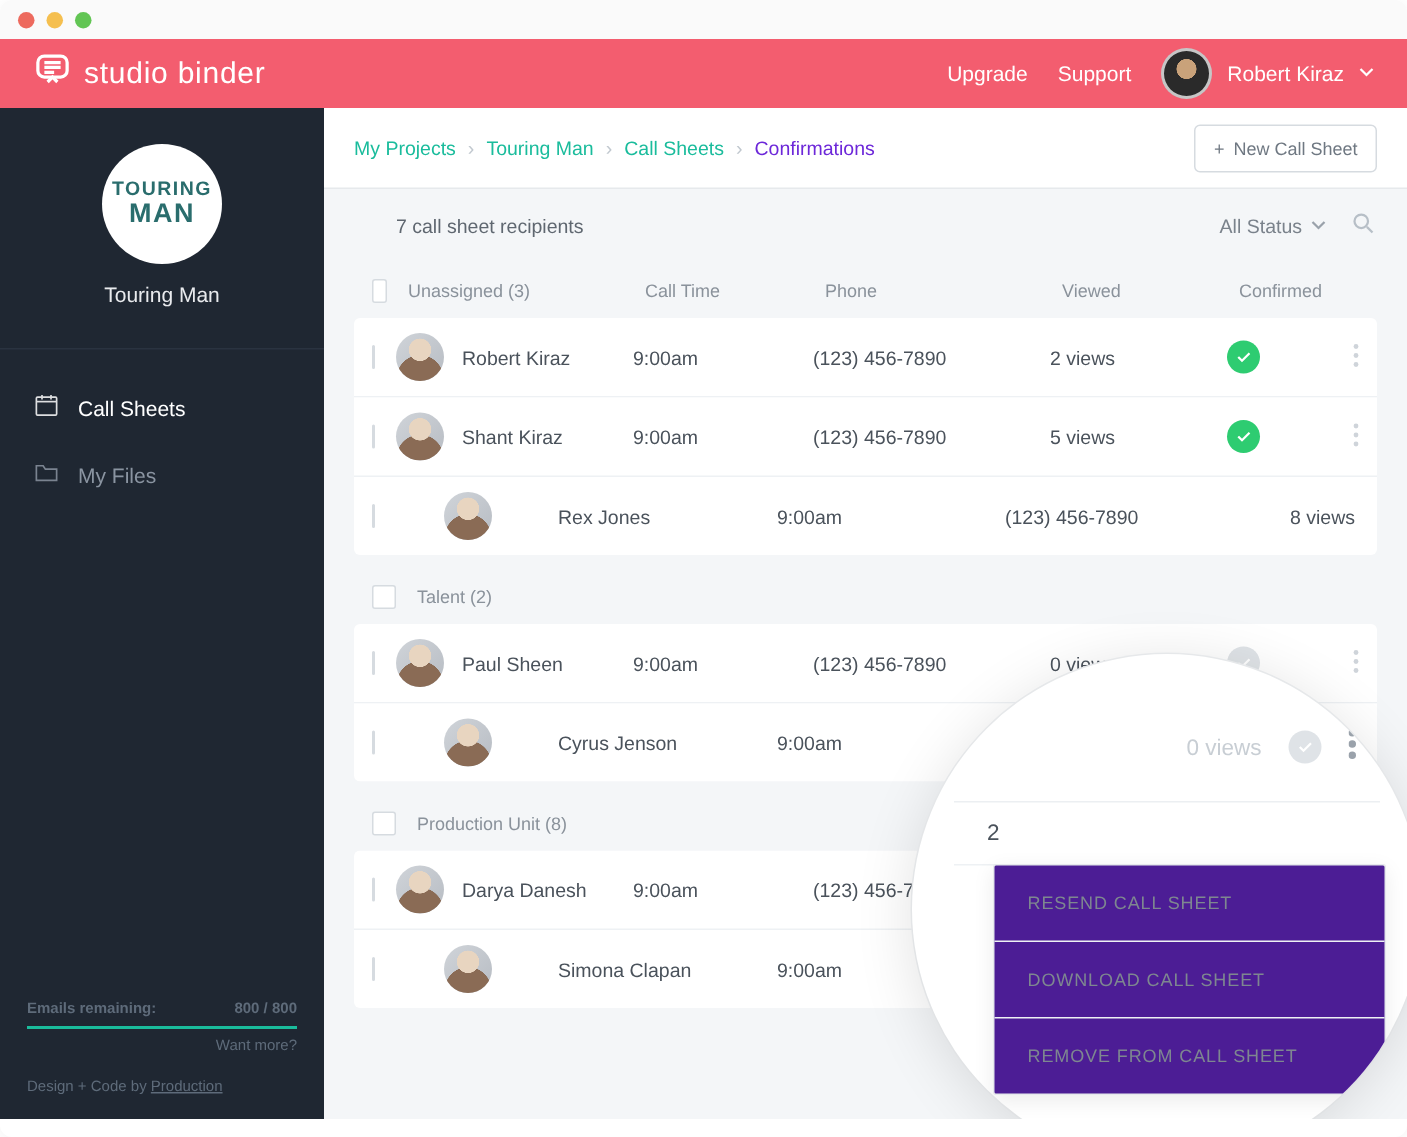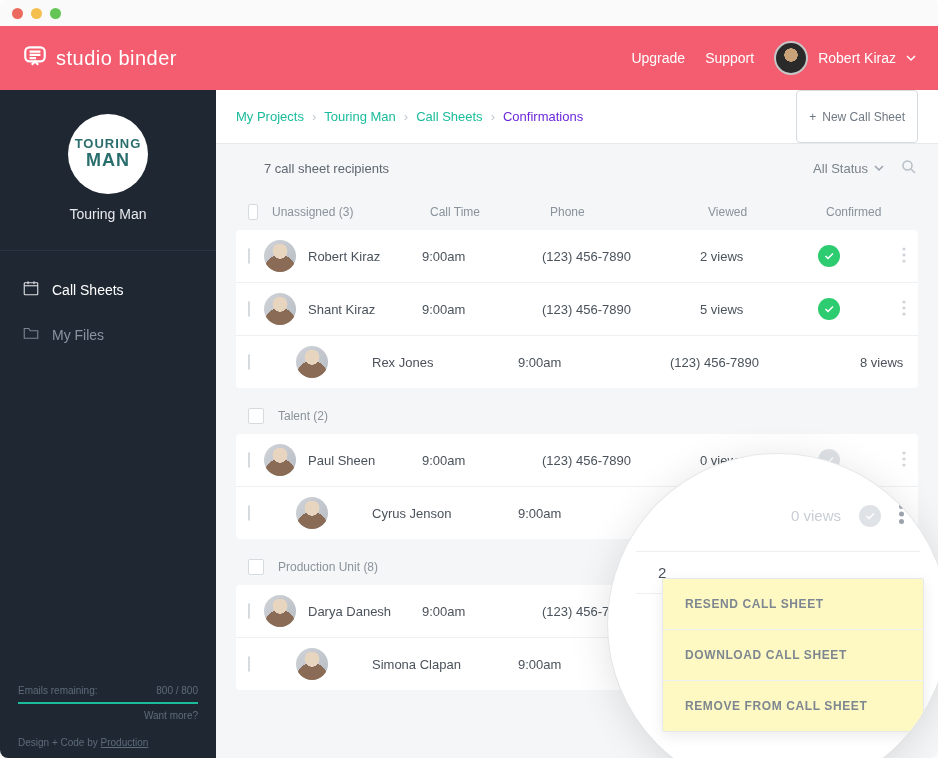--- a/index.html
+++ b/index.html
@@ -3,48 +3,48 @@
   <meta charset="utf-8">
   <style>
     * { margin: 0; padding: 0; box-sizing: border-box; font-family: -apple-system, BlinkMacSystemFont, "Segoe UI", Helvetica, Arial, sans-serif; }
     body { background: #fff; }
     .window { width: 938px; height: 758px; position: relative; background: #fff; border-radius: 8px; overflow: hidden; box-shadow: 0 2px 10px rgba(0,0,0,0.05); }
     .titlebar { height: 26px; background: #fafafa; display: flex; align-items: center; padding-left: 12px; gap: 8px; }
     .dot { width: 11px; height: 11px; border-radius: 50%; }
     .dot.red { background: #ed6a5e; }
     .dot.yellow { background: #f5bf4f; }
     .dot.green { background: #62c554; }
-    .header { height: 64px; background: #f35d6f; display: flex; align-items: center; padding: 0 22px; color: #fff; }
+    .header { height: 46px; background: #f35d6f; display: flex; align-items: center; padding: 0 22px; color: #fff; }
     .logo { display: flex; align-items: center; gap: 8px; font-size: 20px; font-weight: 300; letter-spacing: 0.5px; }
     .logo-icon svg { width: 26px; height: 26px; }
     .header-spacer { flex: 1; }
     .header-link { color: #fff; font-size: 14px; margin-right: 20px; cursor: pointer; }
     .user-pill { display: flex; align-items: center; gap: 10px; cursor: pointer; }
     .avatar-sm { width: 34px; height: 34px; border-radius: 50%; background: #333; border: 2px solid #fffb; background-size: cover; background-position: center; }
     .user-name { font-size: 14px; }
     .body { display: flex; height: calc(100% - 26px - 58px); }
     .sidebar { width: 216px; background: #1f2732; color: #9aa4b0; display: flex; flex-direction: column; }
     .project-block { text-align: center; padding: 24px 0 18px; }
     .project-logo { width: 80px; height: 80px; border-radius: 50%; background: #fff; margin: 0 auto 12px; display: flex; flex-direction: column; align-items: center; justify-content: center; font-weight: 700; font-size: 11px; color: #2a6d6d; line-height: 1.1; }
     .project-logo .t1 { font-size: 13px; color: #2a6d6d; letter-spacing: 1px; }
     .project-logo .t2 { font-size: 18px; color: #2a6d6d; letter-spacing: 1px; }
     .project-name { color: #e8eaed; font-size: 14px; font-weight: 300; }
     .sidebar-divider { height: 1px; background: #2a3340; margin: 10px 0 6px; }
     .nav { padding: 10px 0; }
     .nav-item { display: flex; align-items: center; gap: 12px; padding: 12px 22px; font-size: 14px; color: #8a94a1; cursor: pointer; }
     .nav-item.active { color: #fff; }
     .nav-item svg { width: 18px; height: 18px; opacity: 0.85; }
     .sidebar-footer { margin-top: auto; padding: 12px 18px 16px; font-size: 10px; color: #5e6b7a; }
-    .emails-row { display: flex; justify-content: space-between; font-size: 10px; margin-bottom: 6px; }
+    .emails-row { display: flex; justify-content: space-between; font-size: 10px; margin-bottom: 6px; font-weight: bold; }
     .emails-bar { height: 2px; background: #1abc9c; margin-bottom: 6px; }
     .want-more { text-align: right; font-size: 10px; }
     .credit { margin-top: 16px; font-size: 10px; }
     .credit .u { text-decoration: underline; }
     .main { flex: 1; background: #f4f6f8; overflow: hidden; position: relative; }
-    .topbar { height: 54px; display: flex; padding: 0 20px; background: #fff; border-bottom: 1px solid #e6e9ec; }
+    .topbar { height: 54px; display: flex; align-items: center; padding: 0 20px; background: #fff; border-bottom: 1px solid #e6e9ec; }
     .breadcrumbs { display: flex; align-items: center; gap: 8px; font-size: 13px; }
     .crumb { color: #1abc9c; cursor: pointer; }
     .crumb.last { color: #6d28d9; cursor: default; }
     .crumb-sep { color: #c1c8cf; }
     .topbar-spacer { flex: 1; }
     .new-btn { border: 1px solid #d6dbe0; border-radius: 4px; padding: 8px 12px; font-size: 12px; color: #6f7882; background: #fff; display: flex; align-items: center; gap: 6px; cursor: pointer; }
     .toolbar { height: 48px; display: flex; align-items: center; padding: 0 20px; font-size: 13px; color: #5f6770; margin-left: 28px; }
     .toolbar-spacer { flex: 1; }
     .all-status { display: flex; align-items: center; gap: 6px; color: #7a828b; cursor: pointer; font-size: 13px; margin-right: 16px; }
     .search-icon { color: #b7bfc7; cursor: pointer; }
@@ -70,21 +70,21 @@
     .row-menu svg { width: 4px; height: 16px; }
     
     
     .zoom { position: absolute; right: -10px; bottom: -30px; width: 340px; height: 340px; border-radius: 50%; background: #fff; box-shadow: 0 6px 40px rgba(0,0,0,0.12), 0 0 0 1px #f1f3f5; overflow: hidden; }
     .zoom-inner { position: absolute; inset: 0; padding: 30px 28px; }
     .zoom-top { display: flex; align-items: center; justify-content: flex-end; gap: 18px; color: #c8ced4; font-size: 15px; padding: 20px 16px 20px; }
     .zoom-views { color: #c8ced4; }
     .zoom-menu-dots svg { width: 5px; height: 20px; }
     .zoom-divider { height: 1px; background: #eceff2; margin: 4px 0 0; }
     .zoom-row-partial { display:flex; align-items:center; padding: 12px 14px 12px 22px; font-size:15px; color:#4a525b; border-bottom:1px solid #eef1f4; }
-    .zoom-dropdown { position: absolute; top: 124px; left: 54px; right: 24px; background: #fef9c3; border: 1px solid #e6e9ec; border-radius: 2px; box-shadow: 0 4px 14px rgba(0,0,0,0.08); font-weight: bold; }
+    .zoom-dropdown { position: absolute; top: 140px; left: 54px; right: 24px; background: #4c1d95; border: 1px solid #e6e9ec; border-radius: 2px; box-shadow: 0 4px 14px rgba(0,0,0,0.08); }
     .zoom-dropdown-item { padding: 18px 22px; font-size: 12px; letter-spacing: 0.6px; color: #7e8790; border-bottom: 1px solid #eef1f4; cursor: pointer; }
     .zoom-dropdown-item:last-child { border-bottom: none; }
     .zoom-row-bottom { position:absolute; bottom:50px; left:22px; font-size:15px; color:#4a525b; }
   </style>
 </head>
 <body>
 
 <div class="window">
   <div class="titlebar">
     <div class="dot red"></div>

